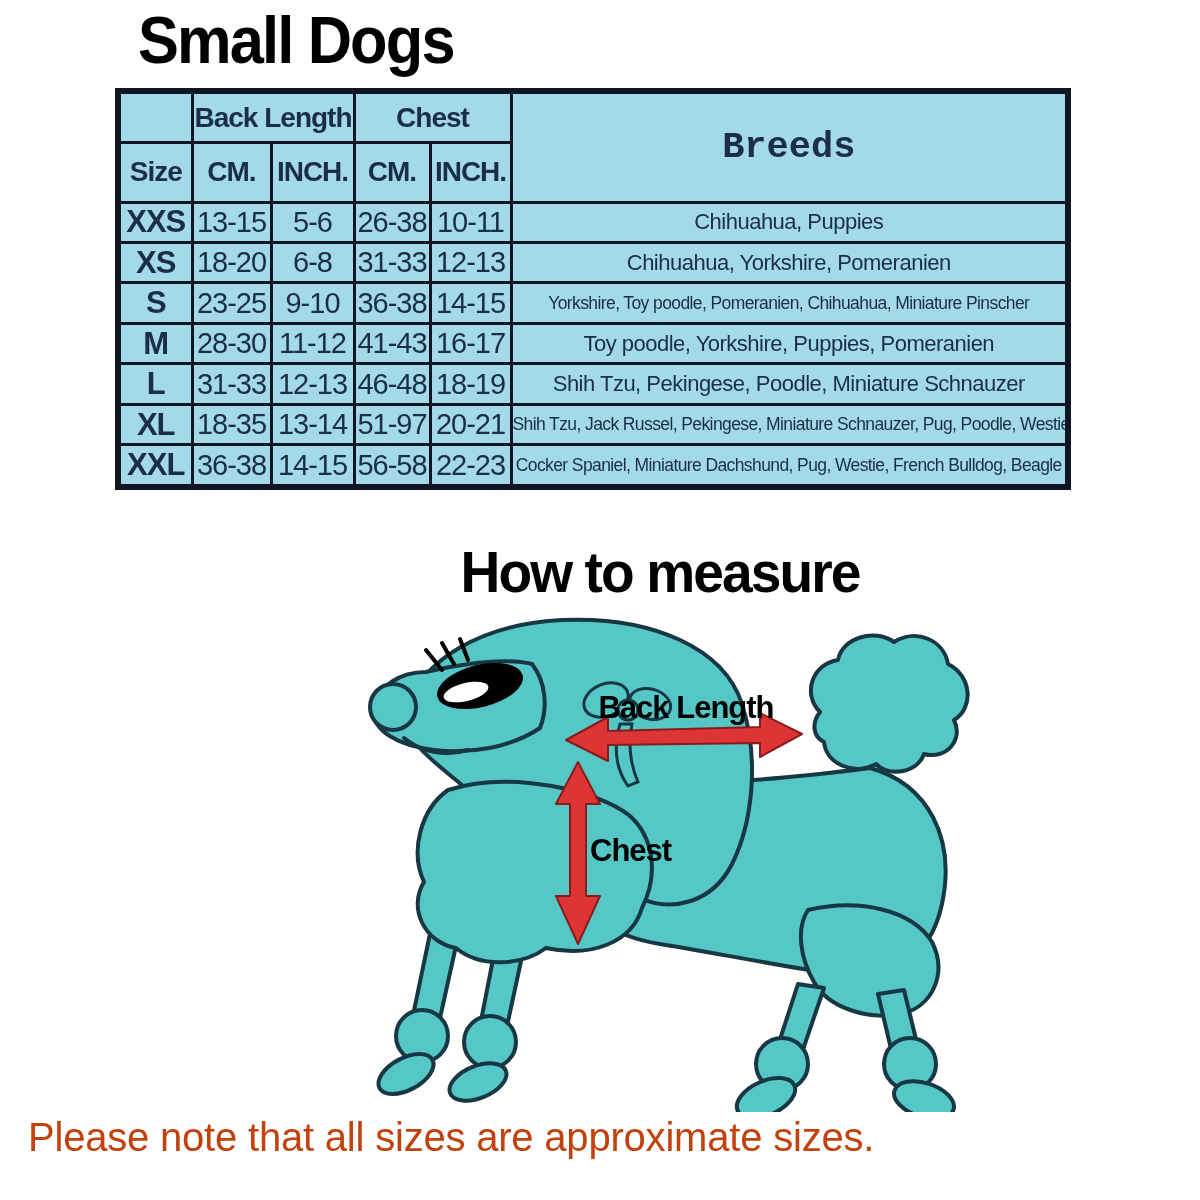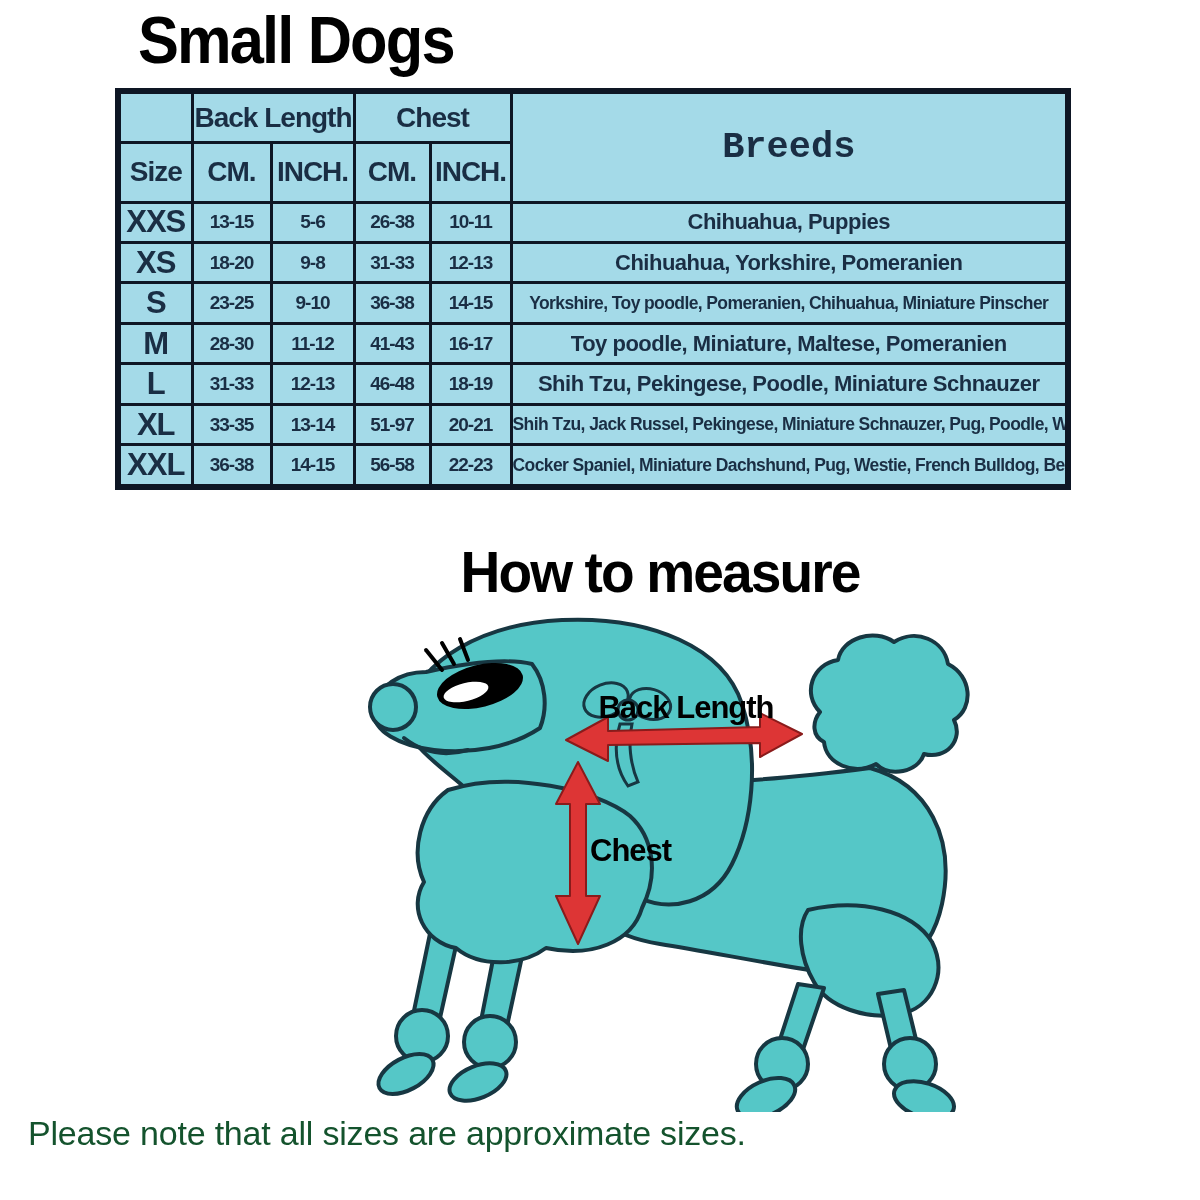--- a/index.html
+++ b/index.html
@@ -32,37 +32,37 @@
     padding:0;vertical-align:middle;text-align:center;
     color:#1a2e44;overflow:hidden;white-space:nowrap;
   }
   tr.hdr-group{height:50px;}
   tr.hdr-sub{height:57px;}
   tr.data-row{height:30px;}
   .th-group{font-size:28px;font-weight:700;letter-spacing:-1px;}
   .th-breeds{font-size:37px;font-weight:700;letter-spacing:0;font-family:Liberation Mono, monospace;}
   .th-red{color:#e84352;font-size:28px;font-weight:700;letter-spacing:-1px;}
   .size-cell{font-size:31px;font-weight:600;letter-spacing:-1px;}
-  .num-cell{font-size:19px;font-weight:700;letter-spacing:-1px;}
+  .num-cell{font-size:29px;font-weight:400;letter-spacing:-1px;}
   .breeds-cell{
-    text-align:left;padding-left:6px;font-size:22px;font-weight:700;
+    text-align:left;padding-left:6px;font-size:22px;font-weight:400;
     letter-spacing:-0.5px;
   }
   tr.long .breeds-cell{font-size:17.5px;letter-spacing:-0.6px;}
   
   .diagram-label{
     position:absolute;color:#000;font-weight:800;font-size:31px;
     letter-spacing:-1px;white-space:nowrap;
   }
   #back-length-label{left:583px;top:690px;width:206px;text-align:center;}
   #chest-label{left:590px;top:833px;}
   
   .footer-note{
     position:absolute;left:28px;top:1112px;width:1170px;
-    font-size:34px;font-weight:400;color:#14532d;line-height:1.25;
+    font-size:40px;font-weight:400;color:#c2410c;line-height:1.25;
     letter-spacing:-0.2px;
   }
   
   .dog-wrap{position:absolute;left:330px;top:612px;width:780px;height:500px;}
 </style>
 </head>
 <body>
 
 <div class="main-title">Small Dogs</div>
 
@@ -93,52 +93,52 @@
     <td class="size-cell">XXS</td>
     <td class="num-cell">13-15</td>
     <td class="num-cell">5-6</td>
     <td class="num-cell">26-38</td>
     <td class="num-cell">10-11</td>
     <td class="breeds-cell">Chihuahua, Puppies</td>
   </tr>
   <tr class="data-row">
     <td class="size-cell">XS</td>
     <td class="num-cell">18-20</td>
-    <td class="num-cell">9-8</td>
+    <td class="num-cell">6-8</td>
     <td class="num-cell">31-33</td>
     <td class="num-cell">12-13</td>
     <td class="breeds-cell">Chihuahua, Yorkshire, Pomeranien</td>
   </tr>
   <tr class="data-row long">
     <td class="size-cell">S</td>
     <td class="num-cell">23-25</td>
     <td class="num-cell">9-10</td>
     <td class="num-cell">36-38</td>
     <td class="num-cell">14-15</td>
     <td class="breeds-cell">Yorkshire, Toy poodle, Pomeranien, Chihuahua, Miniature Pinscher</td>
   </tr>
   <tr class="data-row">
     <td class="size-cell">M</td>
     <td class="num-cell">28-30</td>
     <td class="num-cell">11-12</td>
     <td class="num-cell">41-43</td>
     <td class="num-cell">16-17</td>
-    <td class="breeds-cell">Toy poodle, Miniature, Maltese, Pomeranien</td>
+    <td class="breeds-cell">Toy poodle, Yorkshire, Puppies, Pomeranien</td>
   </tr>
   <tr class="data-row">
     <td class="size-cell">L</td>
     <td class="num-cell">31-33</td>
     <td class="num-cell">12-13</td>
     <td class="num-cell">46-48</td>
     <td class="num-cell">18-19</td>
     <td class="breeds-cell">Shih Tzu, Pekingese, Poodle, Miniature Schnauzer</td>
   </tr>
   <tr class="data-row long">
     <td class="size-cell">XL</td>
-    <td class="num-cell">33-35</td>
+    <td class="num-cell">18-35</td>
     <td class="num-cell">13-14</td>
     <td class="num-cell">51-97</td>
     <td class="num-cell">20-21</td>
     <td class="breeds-cell">Shih Tzu, Jack Russel, Pekingese, Miniature Schnauzer, Pug, Poodle, Westie</td>
   </tr>
   <tr class="data-row long">
     <td class="size-cell">XXL</td>
     <td class="num-cell">36-38</td>
     <td class="num-cell">14-15</td>
     <td class="num-cell">56-58</td>

